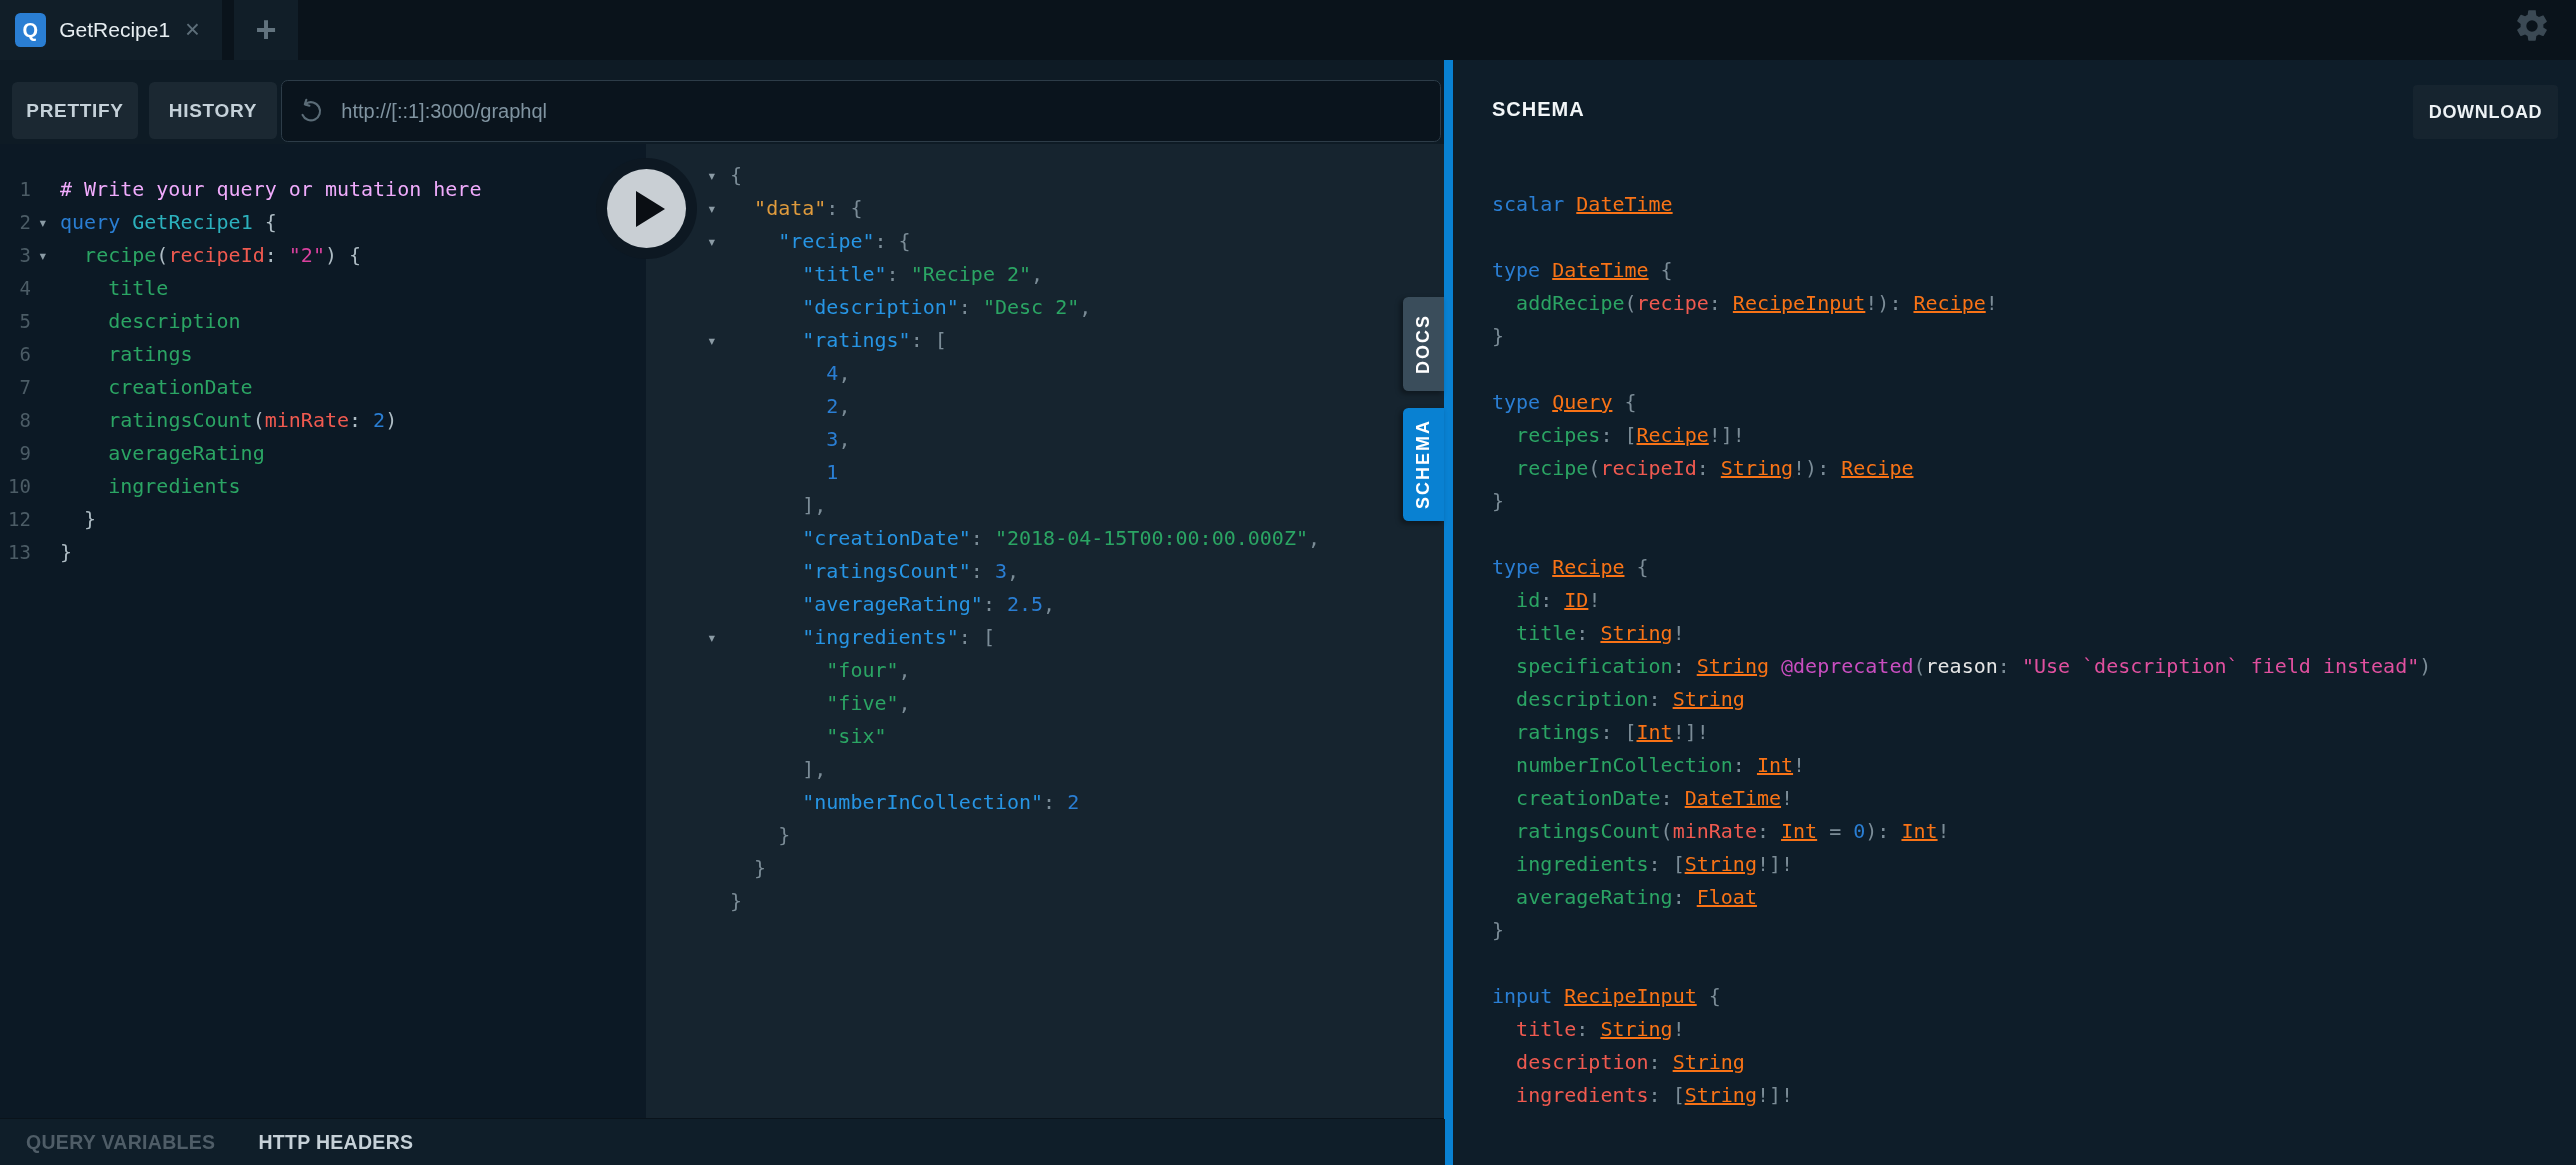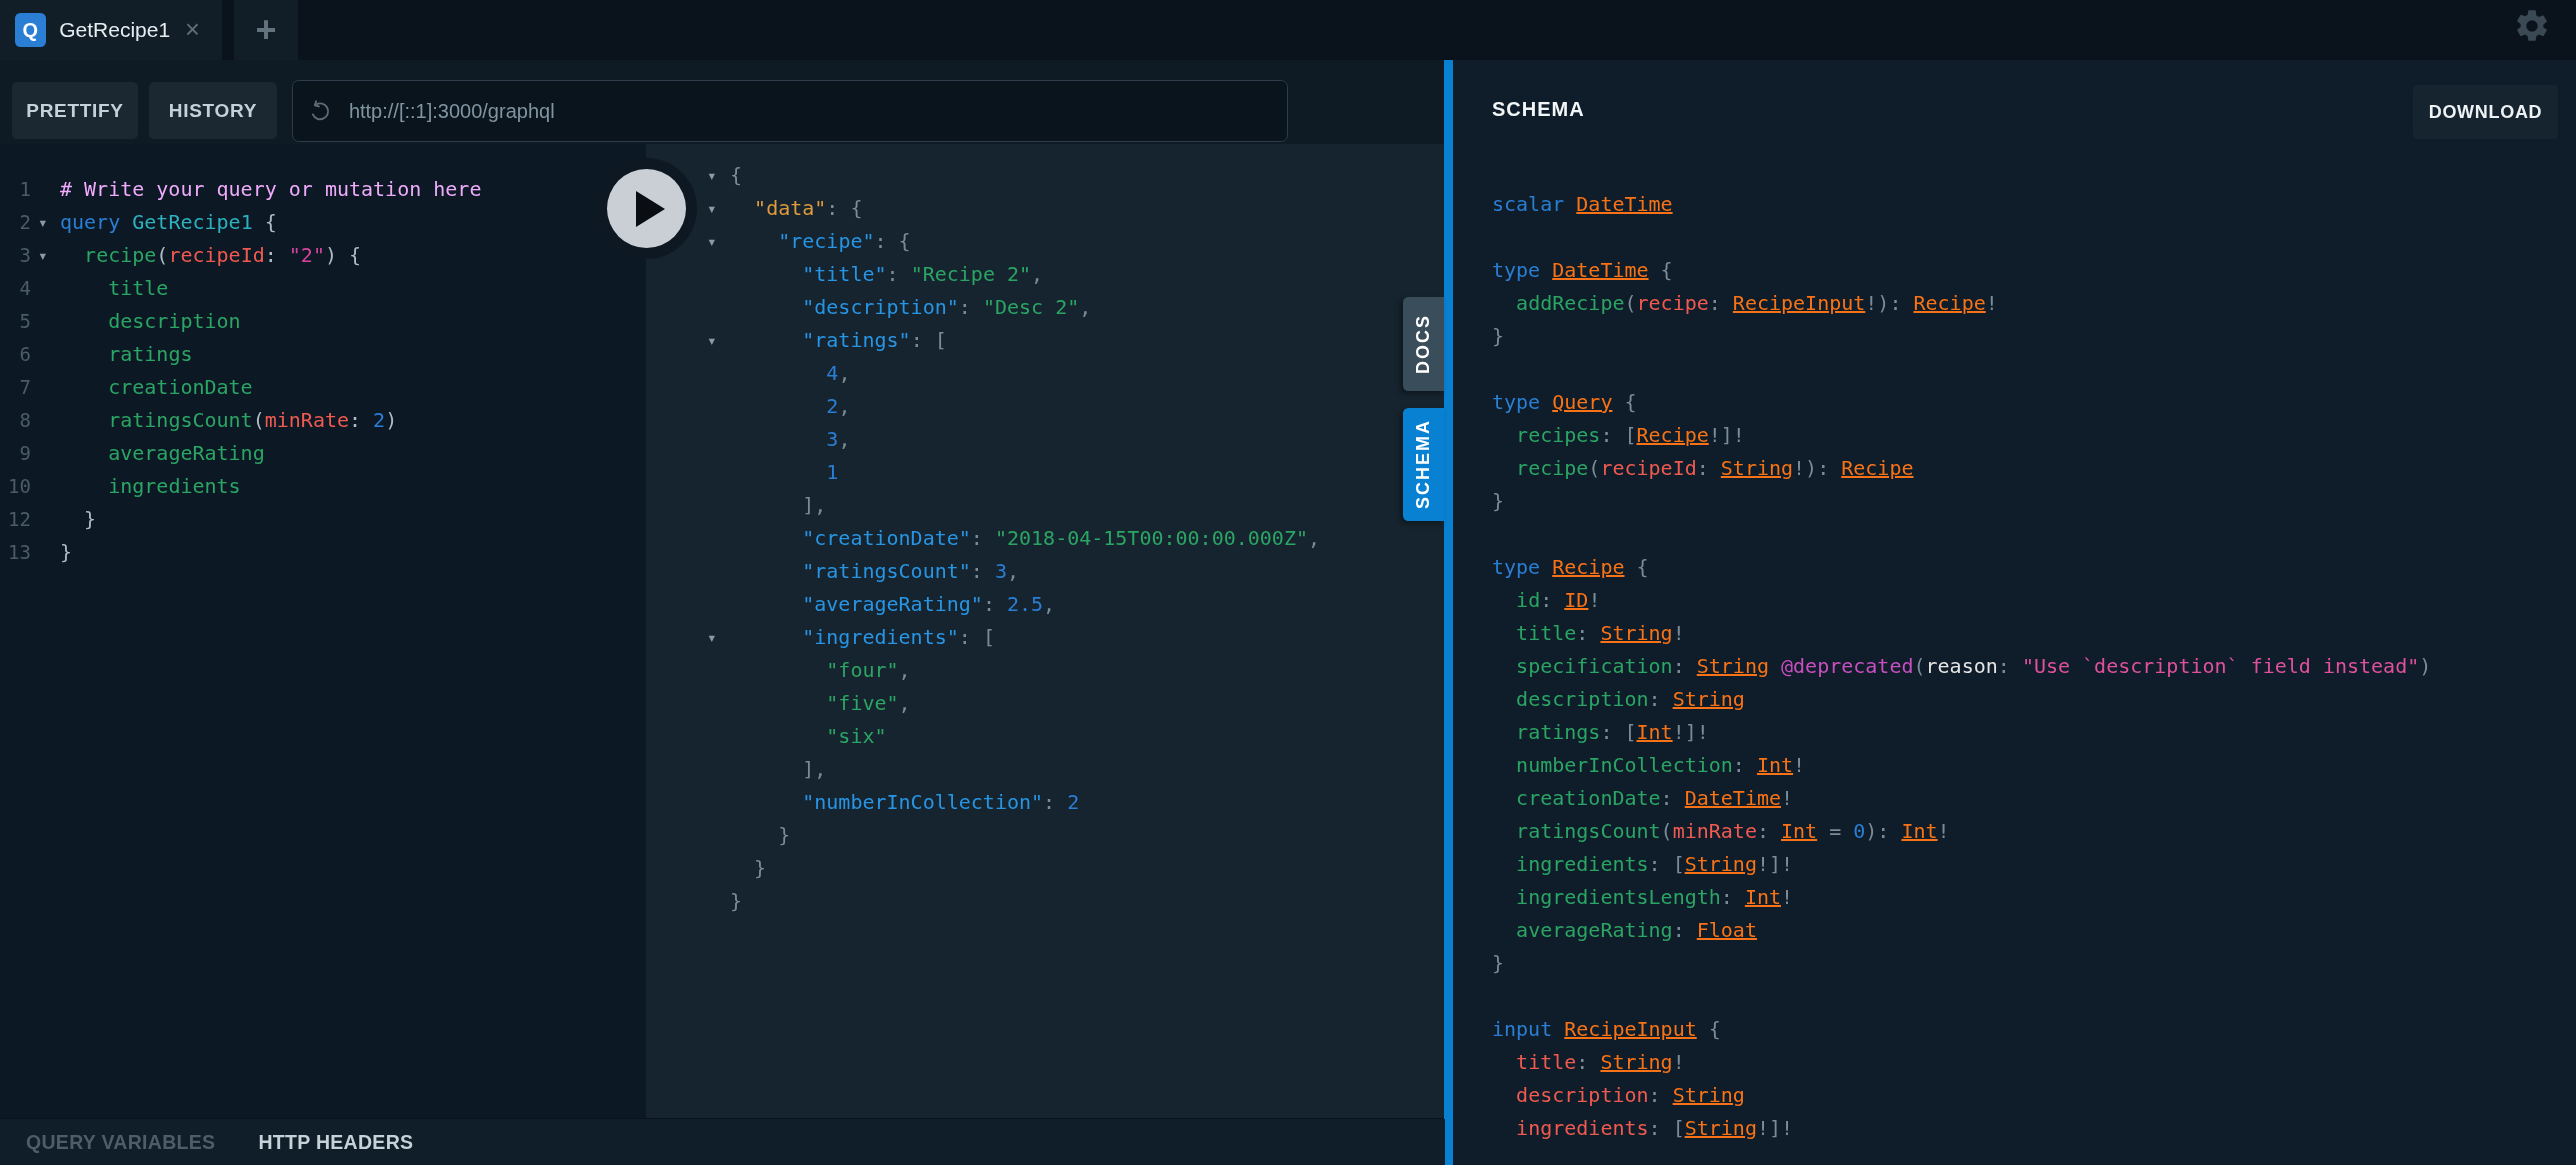--- a/index.html
+++ b/index.html
@@ -32,21 +32,21 @@
            color:#62737e;font-size:36px;font-weight:bold;cursor:pointer;}
   .settings{left:2513px;top:6.7px;width:38px;height:38px;cursor:pointer;}
 
   
   .toolbar{left:0;top:60px;width:1444px;height:84px;background:var(--bg-toolbar);}
   .tb-btn{position:absolute;top:22px;height:57px;background:var(--btn-bg);border-radius:5.4px;border:none;
           color:#c5d1d9;font-family:"Liberation Sans",sans-serif;font-weight:600;font-size:19px;letter-spacing:0.7px;cursor:pointer;
           display:flex;align-items:center;justify-content:center;}
   .btn-prettify{left:12px;width:126px;}
   .btn-history{left:149px;width:128px;}
-  .url-bar{position:absolute;left:292px;top:20px;width:996px;height:62px;background:var(--url-bg);
+  .url-bar{position:absolute;left:281px;top:20px;width:1160px;height:62px;background:var(--url-bg);
            border:1.3px solid var(--url-border);border-radius:6.7px;display:flex;align-items:center;}
   .reload-icon{margin-left:14.8px;width:27px;height:27px;}
   .url-text{margin-left:17.5px;color:#8094a1;font-size:20px;white-space:nowrap;background:transparent;border:none;outline:none;
             font-family:"Liberation Sans",sans-serif;width:1074px;}
 
   
   .editor-pane{left:0;top:144px;width:646px;height:974px;background:var(--bg-editor);overflow:hidden;}
   .response-pane{left:646px;top:144px;width:798px;height:974px;background:var(--bg-response);overflow:hidden;}
   .divider{left:1444px;top:60px;width:9.4px;height:1105px;background:var(--accent);}
   .schema-pane{left:1453px;top:60px;width:1123px;height:1105px;background:var(--bg-schema);overflow:hidden;}
@@ -212,21 +212,20 @@
       <div class="line"><span class="txt"><span class="t-k">type</span><span class="t-w"> </span><span class="t-y">Recipe</span><span class="t-u"> {</span></span></div>
       <div class="line"><span class="txt"><span class="t-w">  </span><span class="t-g">id</span><span class="t-u">: </span><span class="t-y">ID</span><span class="t-u">!</span></span></div>
       <div class="line"><span class="txt"><span class="t-w">  </span><span class="t-g">title</span><span class="t-u">: </span><span class="t-y">String</span><span class="t-u">!</span></span></div>
       <div class="line"><span class="txt"><span class="t-w">  </span><span class="t-g">specification</span><span class="t-u">: </span><span class="t-y">String</span><span class="t-w"> </span><span class="t-d">@deprecated</span><span class="t-u">(</span><span class="t-da">reason</span><span class="t-u">: </span><span class="t-ds">"Use `description` field instead"</span><span class="t-u">)</span></span></div>
       <div class="line"><span class="txt"><span class="t-w">  </span><span class="t-g">description</span><span class="t-u">: </span><span class="t-y">String</span></span></div>
       <div class="line"><span class="txt"><span class="t-w">  </span><span class="t-g">ratings</span><span class="t-u">: [</span><span class="t-y">Int</span><span class="t-u">!]!</span></span></div>
       <div class="line"><span class="txt"><span class="t-w">  </span><span class="t-g">numberInCollection</span><span class="t-u">: </span><span class="t-y">Int</span><span class="t-u">!</span></span></div>
       <div class="line"><span class="txt"><span class="t-w">  </span><span class="t-g">creationDate</span><span class="t-u">: </span><span class="t-y">DateTime</span><span class="t-u">!</span></span></div>
       <div class="line"><span class="txt"><span class="t-w">  </span><span class="t-g">ratingsCount</span><span class="t-u">(</span><span class="t-r">minRate</span><span class="t-u">: </span><span class="t-y">Int</span><span class="t-u"> = </span><span class="t-n">0</span><span class="t-u">): </span><span class="t-y">Int</span><span class="t-u">!</span></span></div>
       <div class="line"><span class="txt"><span class="t-w">  </span><span class="t-g">ingredients</span><span class="t-u">: [</span><span class="t-y">String</span><span class="t-u">!]!</span></span></div>
-      <div class="line"><span class="txt"><span class="t-w">  </span><span class="t-g">ingredientsLength</span><span class="t-u">: </span><span class="t-y">Int</span><span class="t-u">!</span></span></div>
       <div class="line"><span class="txt"><span class="t-w">  </span><span class="t-g">averageRating</span><span class="t-u">: </span><span class="t-y">Float</span></span></div>
       <div class="line"><span class="txt"><span class="t-u">}</span></span></div>
       <div class="line"><span class="txt"></span></div>
       <div class="line"><span class="txt"><span class="t-k">input</span><span class="t-w"> </span><span class="t-y">RecipeInput</span><span class="t-u"> {</span></span></div>
       <div class="line"><span class="txt"><span class="t-w">  </span><span class="t-r">title</span><span class="t-u">: </span><span class="t-y">String</span><span class="t-u">!</span></span></div>
       <div class="line"><span class="txt"><span class="t-w">  </span><span class="t-r">description</span><span class="t-u">: </span><span class="t-y">String</span></span></div>
       <div class="line"><span class="txt"><span class="t-w">  </span><span class="t-r">ingredients</span><span class="t-u">: [</span><span class="t-y">String</span><span class="t-u">!]!</span></span></div>
     </div>
 </div>
 

